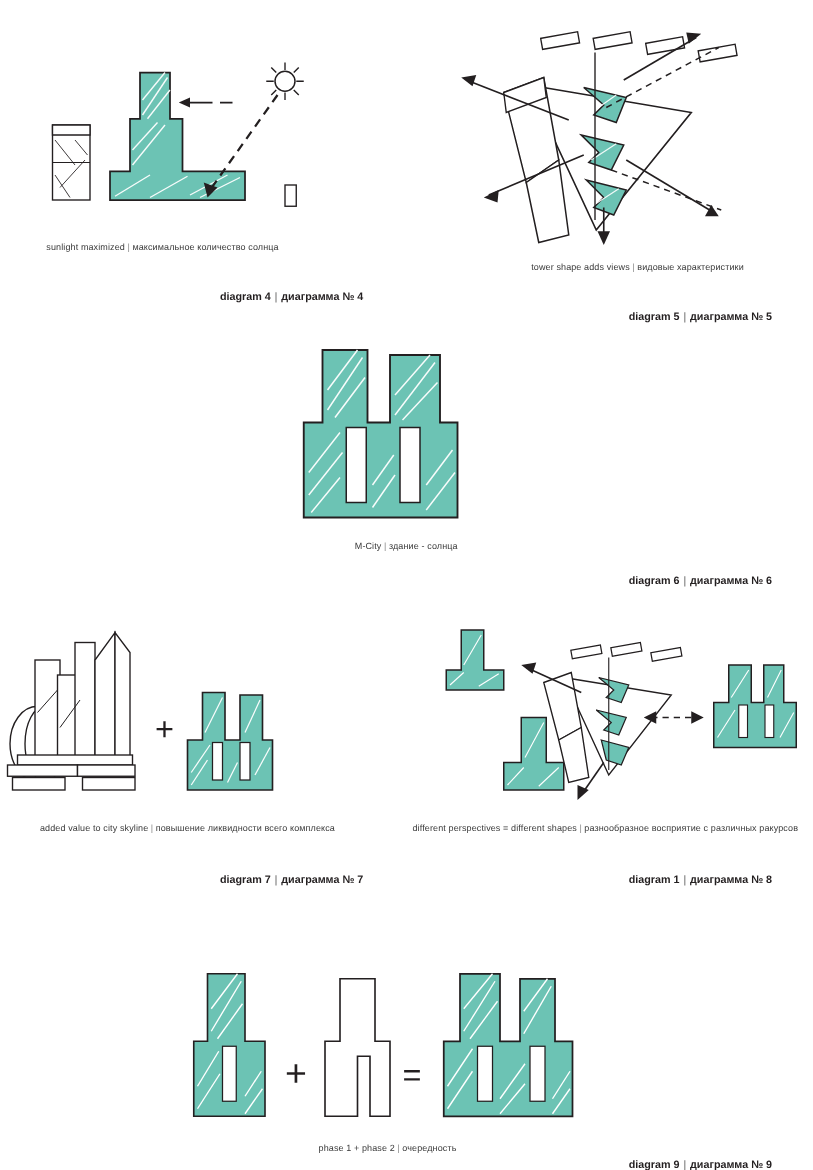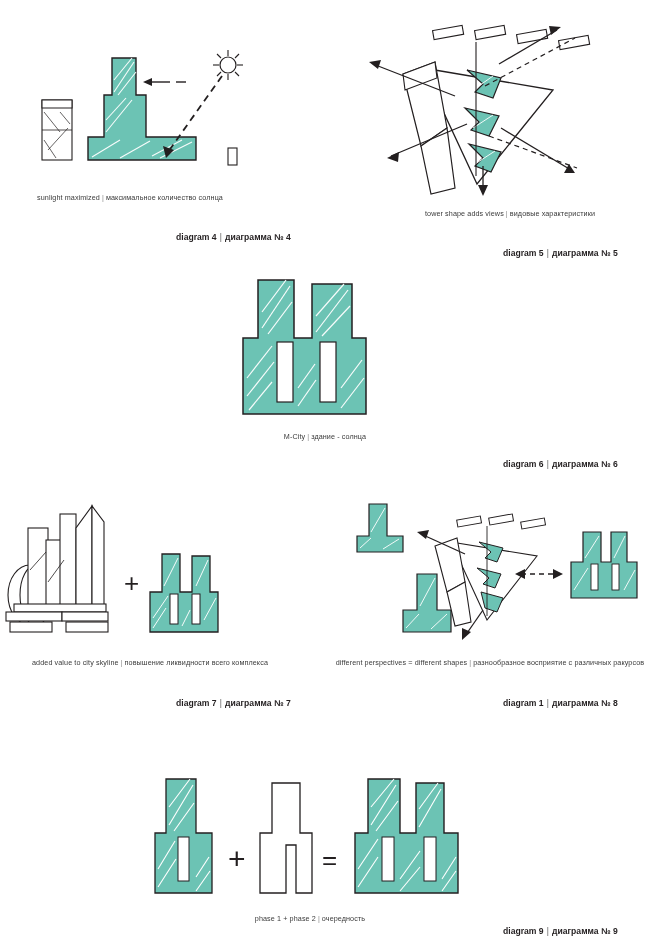--- a/index.html
+++ b/index.html
@@ -285,21 +285,21 @@
         <line x1="158" y1="140" x2="140" y2="166"></line>
         <line x1="196" y1="104" x2="232" y2="104" stroke-dasharray="5,4"></line>
       </g>
       <g fill="#231f20">
         <path d="M92 62 L104 60 L101 69 Z"></path>
         <path d="M137 170 L137 158 L146 162 Z"></path>
         <path d="M238 104 L228 99 L228 109 Z"></path>
         <path d="M190 104 L200 99 L200 109 Z"></path>
       </g>
     </svg>
-    <div class="caption" style="position:absolute; left:5px; top:188px; width:320px; text-align:center;">
+    <div class="caption" style="position:absolute; left:5px; top:188px; width:320px; text-align:left;">
       <span>different perspectives = different shapes</span><span class="sep">|</span><span>разнообразное восприятие с различных ракурсов</span>
     </div>
     <div class="dlabel" style="position:absolute; left:178px; top:228px;">
       <span>diagram 1</span><span class="sep">|</span><span>диаграмма № 8</span>
     </div>
   </div>
 
   <div class="cell" style="left:0px; top:745px; width:650px; height:191px;">
     <svg width="650" height="160" viewBox="0 0 650 160">
 

